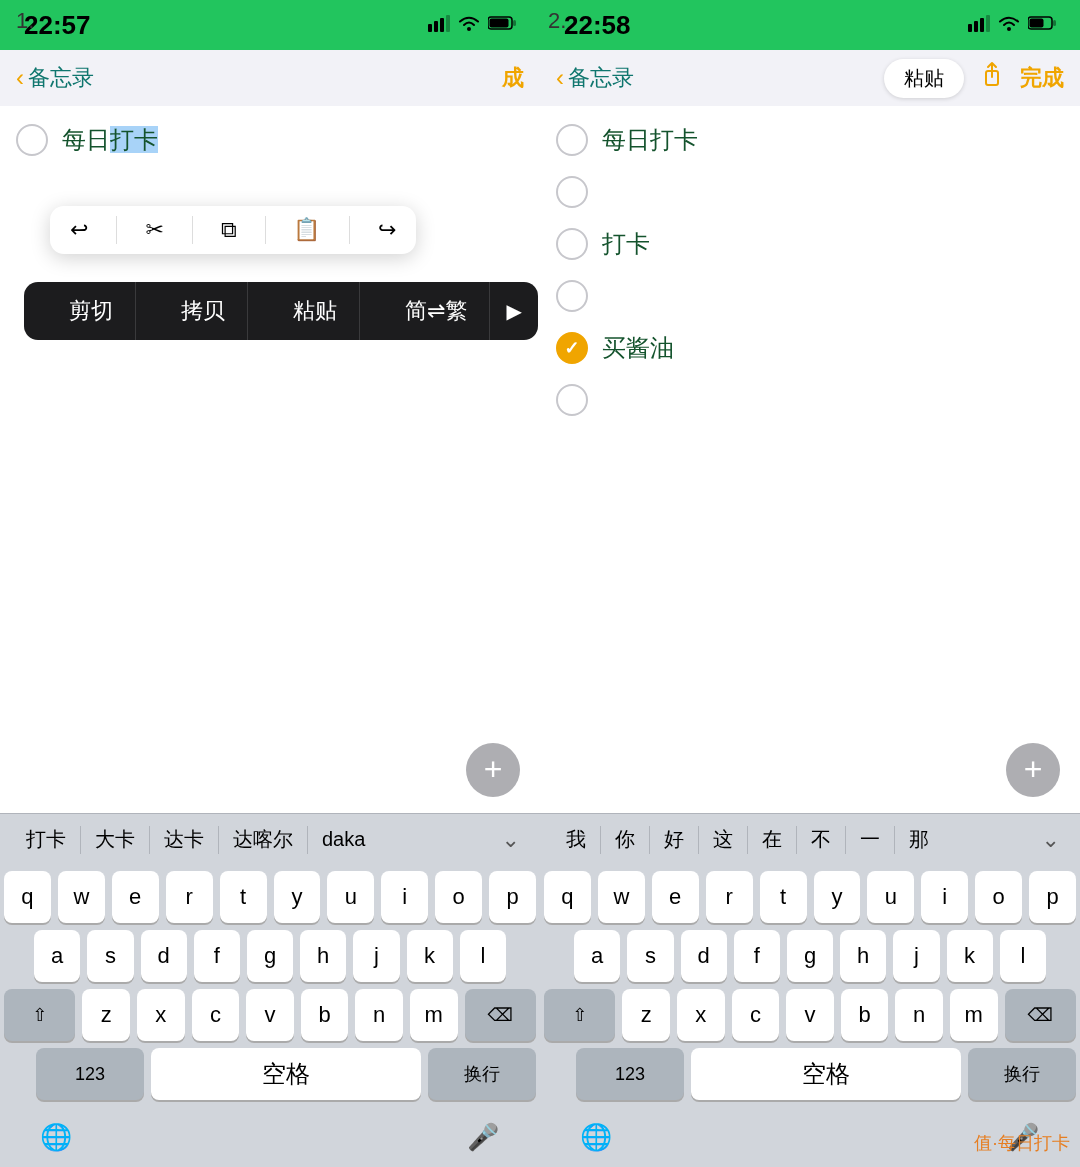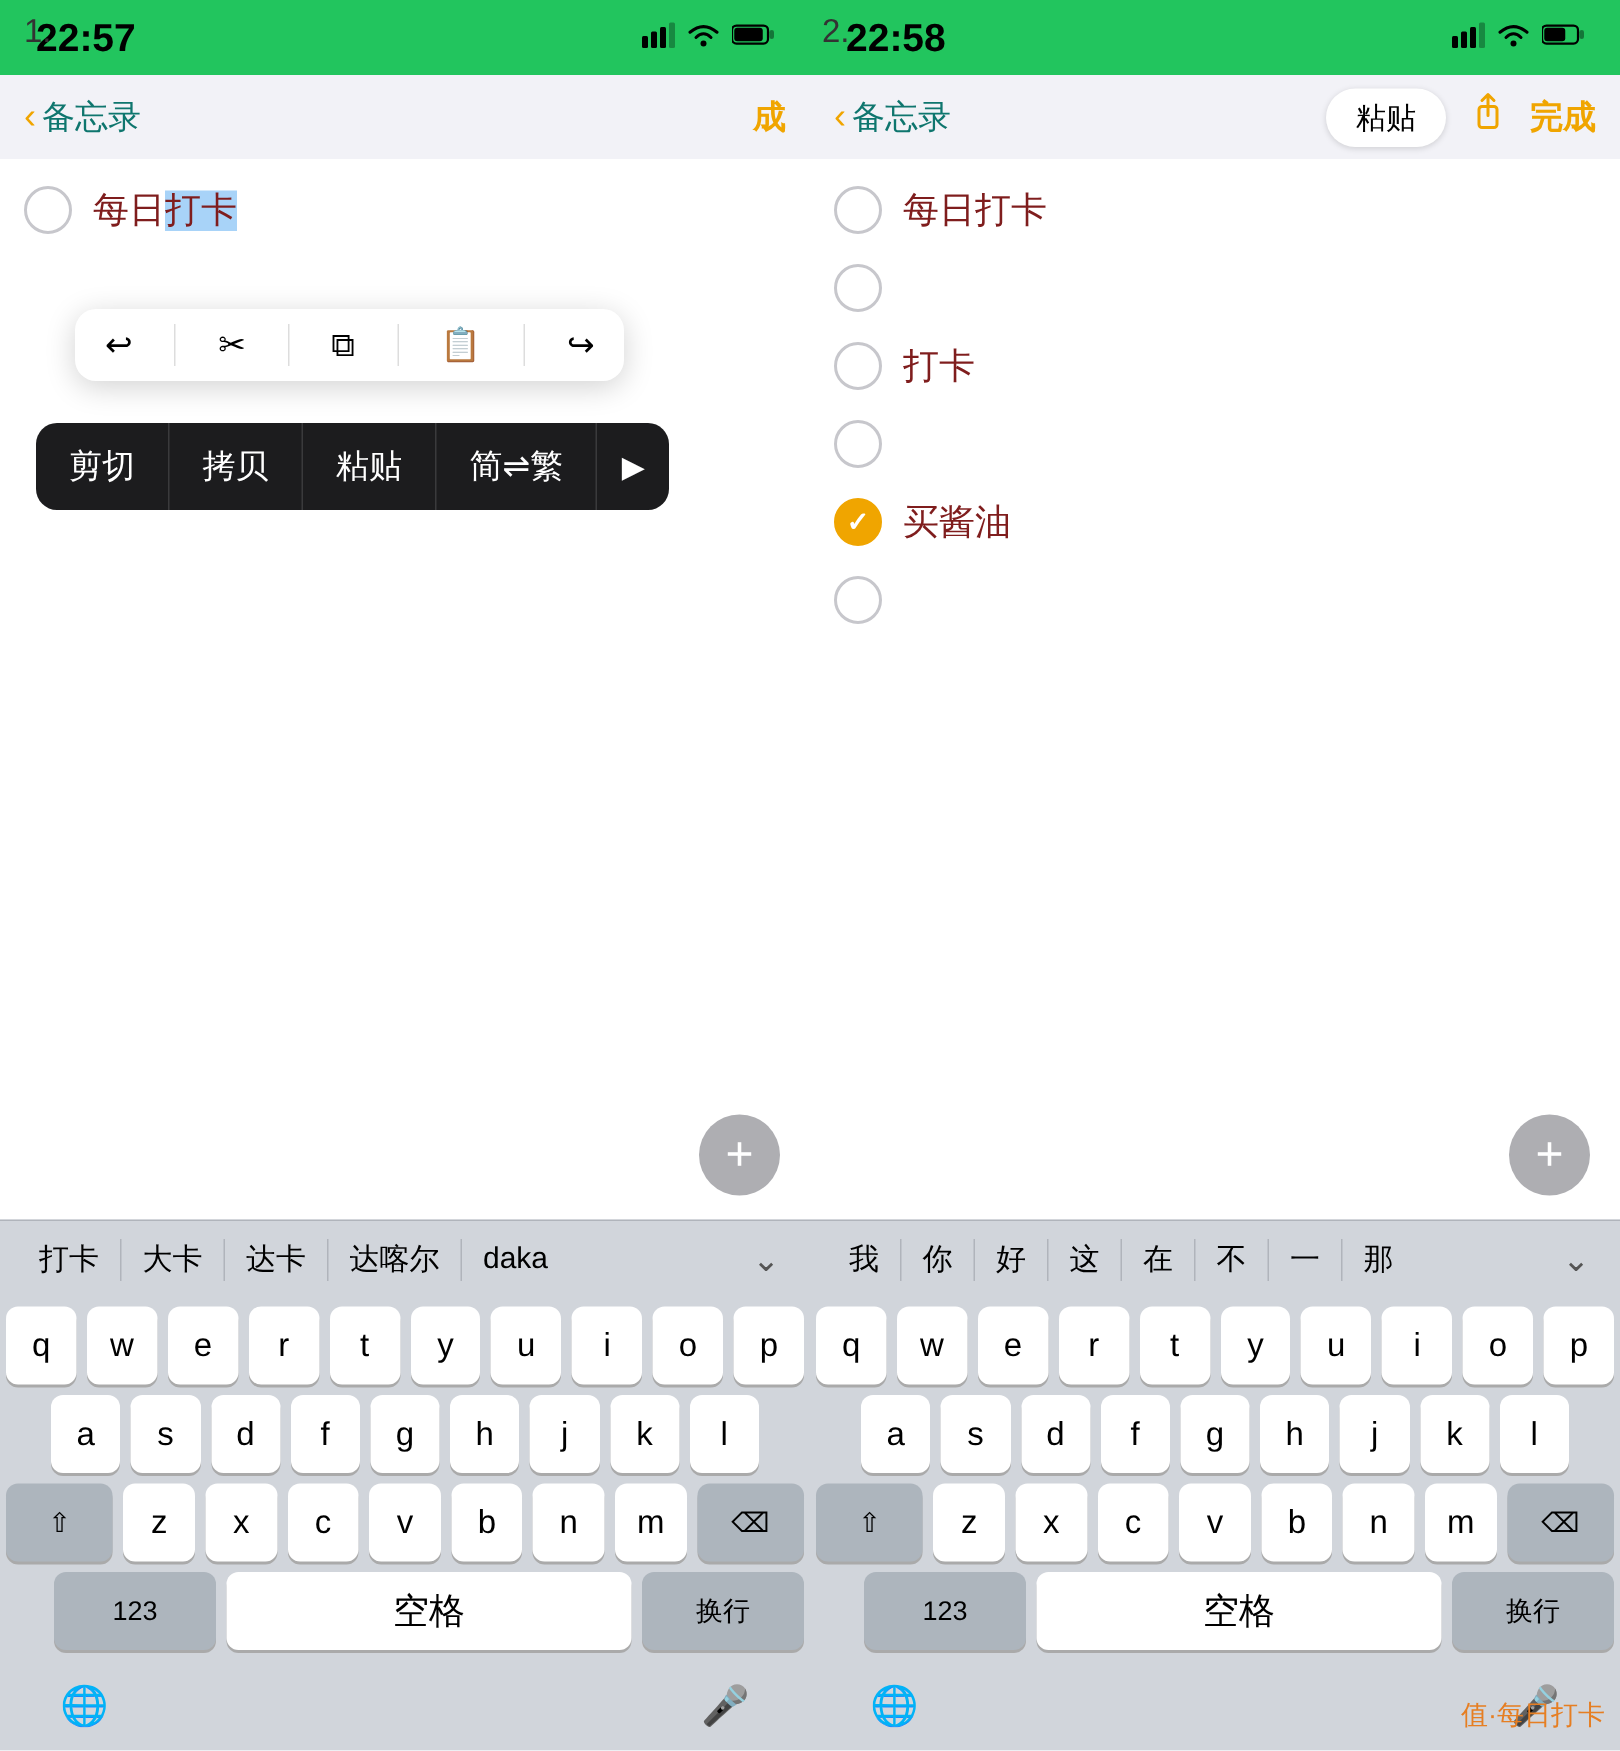--- a/index.html
+++ b/index.html
@@ -146,20 +146,21 @@
       z-index: 10;
       overflow: hidden;
     }
     .context-menu-item {
       color: #fff;
       font-size: 22px;
       padding: 14px 22px;
       cursor: pointer;
       white-space: nowrap;
       border-right: 1px solid #3a3a3c;
+      margin-left: 23px;
     }
     .context-menu-item:last-child {
       border-right: none;
     }
     .context-menu-arrow {
       color: #fff;
       font-size: 20px;
       padding: 14px 16px;
       cursor: pointer;
     }
@@ -194,21 +195,21 @@
       border-color: #f0a500;
     }
     .check-circle.checked::after {
       content: '✓';
       color: #fff;
       font-size: 18px;
       font-weight: 700;
     }
     .item-text {
       font-size: 24px;
-      color: #7f1d1d;
+      color: #14532d;
     }
     @keyframes blink {
       50% { opacity: 0; }
     }
 
     
     .fab-button {
       position: absolute;
       bottom: 16px;
       right: 20px;

